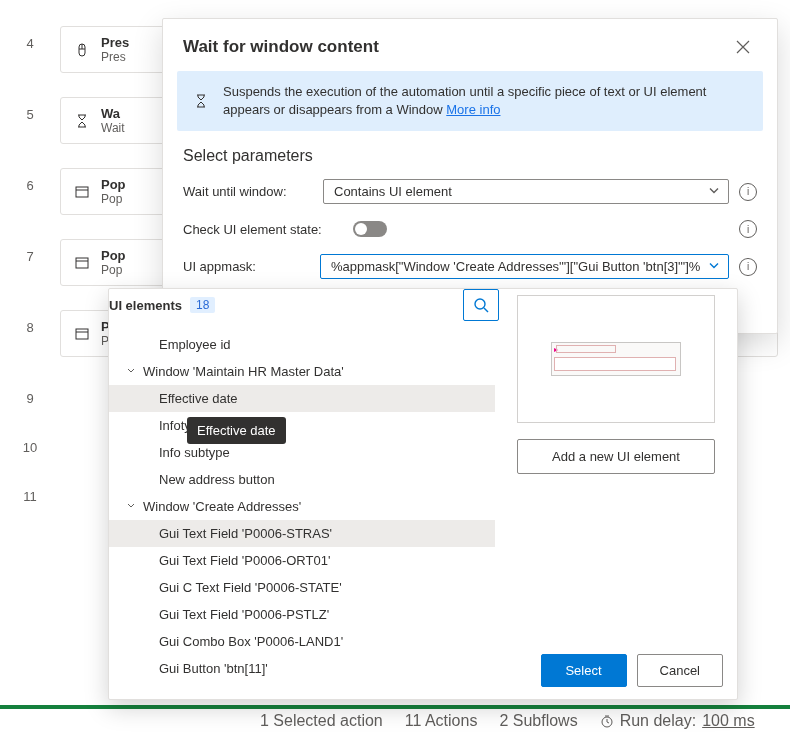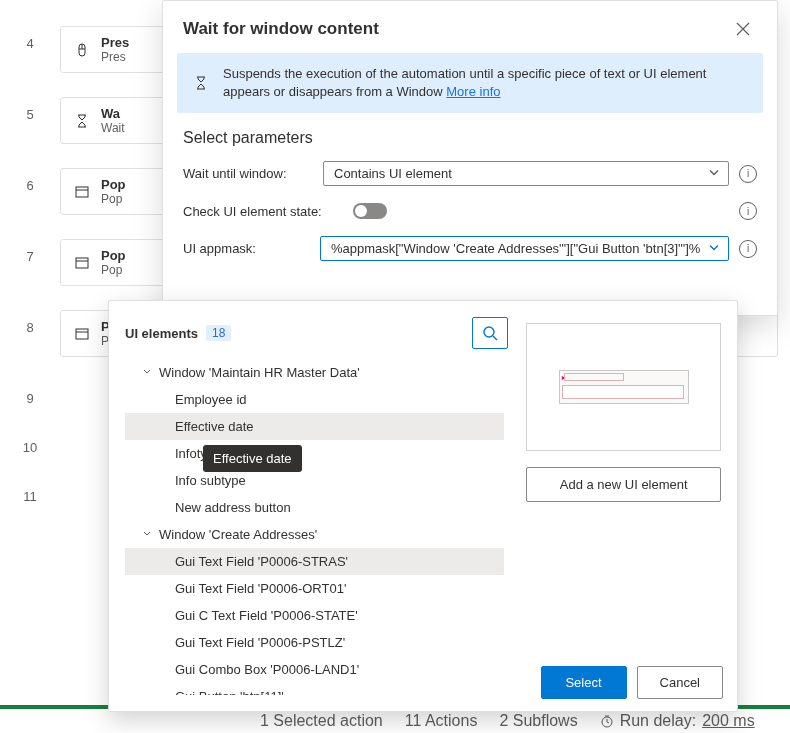--- a/index.html
+++ b/index.html
@@ -17,21 +17,21 @@
     .bg-row { display: flex; align-items: flex-start; padding: 6px 0 18px; }
     .bg-num { width: 60px; text-align: center; color: #605e5c; font-size: 13px; padding-top: 10px; }
     .bg-card { flex: 1; border: 1px solid #e1dfdd; border-radius: 3px; background: #fff; padding: 8px 12px; display: flex; align-items: center; gap: 10px; margin-right: 12px; }
     .bg-icon { width: 18px; height: 18px; display: flex; align-items: center; justify-content: center; }
     .bg-icon svg { width: 16px; height: 16px; }
     .bg-title { font-weight: 600; font-size: 13px; }
     .bg-sub { color: #605e5c; font-size: 12px; }
 
     .modal {
       position: absolute;
-      top: 0; left: 162px;
+      top: 18px; left: 162px;
       width: 616px;
       background: #fff;
       border: 1px solid #e1dfdd;
       box-shadow: 0 10px 30px rgba(0,0,0,0.15);
       border-radius: 2px;
       z-index: 5;
     }
     .modal-hdr { display: flex; justify-content: space-between; align-items: center; padding: 14px 20px 10px; }
     .modal-hdr h2 { font-size: 17px; font-weight: 600; }
     .close-x { width: 28px; height: 28px; display:flex; align-items:center; justify-content:center; cursor: pointer; color: #605e5c; }
@@ -44,29 +44,29 @@
     .param-lbl { width: 130px; font-size: 13px; }
     .select-box { flex:1; border:1px solid #8a8886; border-radius:2px; padding:6px 28px 6px 10px; height: 25px; position:relative; background:#fff; font-size: 13px; display:flex; align-items:center; }
     .select-box.active { border:1px solid #0078d4; }
     .select-box .chev { position:absolute; right:8px; top:50%; transform:translateY(-50%); }
     .info-ico { width:18px; height:18px; border:1px solid #605e5c; border-radius:50%; display:flex; align-items:center; justify-content:center; font-size:10px; color:#605e5c; cursor:default; }
     .toggle { width:34px; height:16px; border-radius:8px; background:#8a8886; position:relative; }
     .toggle .knob { width:12px; height:12px; border-radius:50%; background:#fff; position:absolute; top:2px; left:2px; }
 
     .picker {
       position: absolute;
-      top: 300px; left: 108px;
+      top: 288px; left: 108px;
       width: 630px;
       height: 412px;
       background:#fff;
       border:1px solid #e1dfdd;
       box-shadow: 0 8px 24px rgba(0,0,0,0.18);
       border-radius: 2px;
       z-index: 10;
-      padding: 16px;
+      padding: 0;
       display: flex;
       gap: 18px;
     }
     .tree-pane { width: 390px; display:flex; flex-direction:column; }
     .tree-hdr { display:flex; justify-content:space-between; align-items:center; padding-bottom:10px; }
     .tree-hdr-left { display:flex; align-items:center; gap:8px; font-weight:600; }
     .count-badge { background:#e1efff; color:#2b6bd6; padding:1px 6px; border-radius:2px; font-size:12px; font-weight:400; }
     .search-btn { width:36px; height:32px; border:1px solid #0078d4; border-radius:2px; display:flex; align-items:center; justify-content:center; color:#0078d4; cursor:pointer; }
     .tree-body { flex:1; overflow-y:auto; position:relative; padding-right: 4px;}
     .tree-node { padding:6px 4px 6px 16px; font-size:13px; cursor:pointer; display:flex; align-items:center; gap:6px; }
@@ -257,28 +257,28 @@
       </div>
       <div class="search-btn">
         <svg width="16" height="16" viewBox="0 0 16 16">
             <circle cx="7" cy="7" r="5" stroke="#0078d4" stroke-width="1.4" fill="none"></circle>
             <path d="M11 11l4 4" stroke="#0078d4" stroke-width="1.4"></path>
           </svg>
       </div>
     </div>
     <div class="tree-body" id="tree">
 
-    <div class="tree-node group">
+    <div class="tree-node lvl1">
+          <span>Employee id</span>
+        </div>
+        <div class="tree-node group">
           <span class="caret"><svg width="10" height="10" viewBox="0 0 10 10">
               <path d="M2 3l3 3 3-3" stroke="#605e5c" fill="none"></path>
             </svg></span>
           <span>Window 'Maintain HR Master Data'</span>
-        </div>
-        <div class="tree-node lvl1">
-          <span>Employee id</span>
         </div>
         <div class="tree-node lvl1 sel">
           <span>Effective date</span>
         </div>
         <div class="tree-node lvl1">
           <span>Infotype</span>
         </div>
         <div class="tree-node lvl1">
           <span>Info subtype</span>
         </div>
@@ -331,15 +331,15 @@
 <div class="statusbar">
   <span>1 Selected action</span>
   <span>11 Actions</span>
   <span>2 Subflows</span>
   <span class="timer">
     <svg width="14" height="14" viewBox="0 0 14 14">
         <circle cx="7" cy="8" r="5" stroke="#605e5c" fill="none"></circle>
         <path d="M7 5v3l2 1M5 2h4" stroke="#605e5c" fill="none"></path>
       </svg>
     <span>Run delay:</span>
-    <span class="u">200 ms</span>
+    <span class="u">100 ms</span>
   </span>
 </div>
 
 </body></html>

